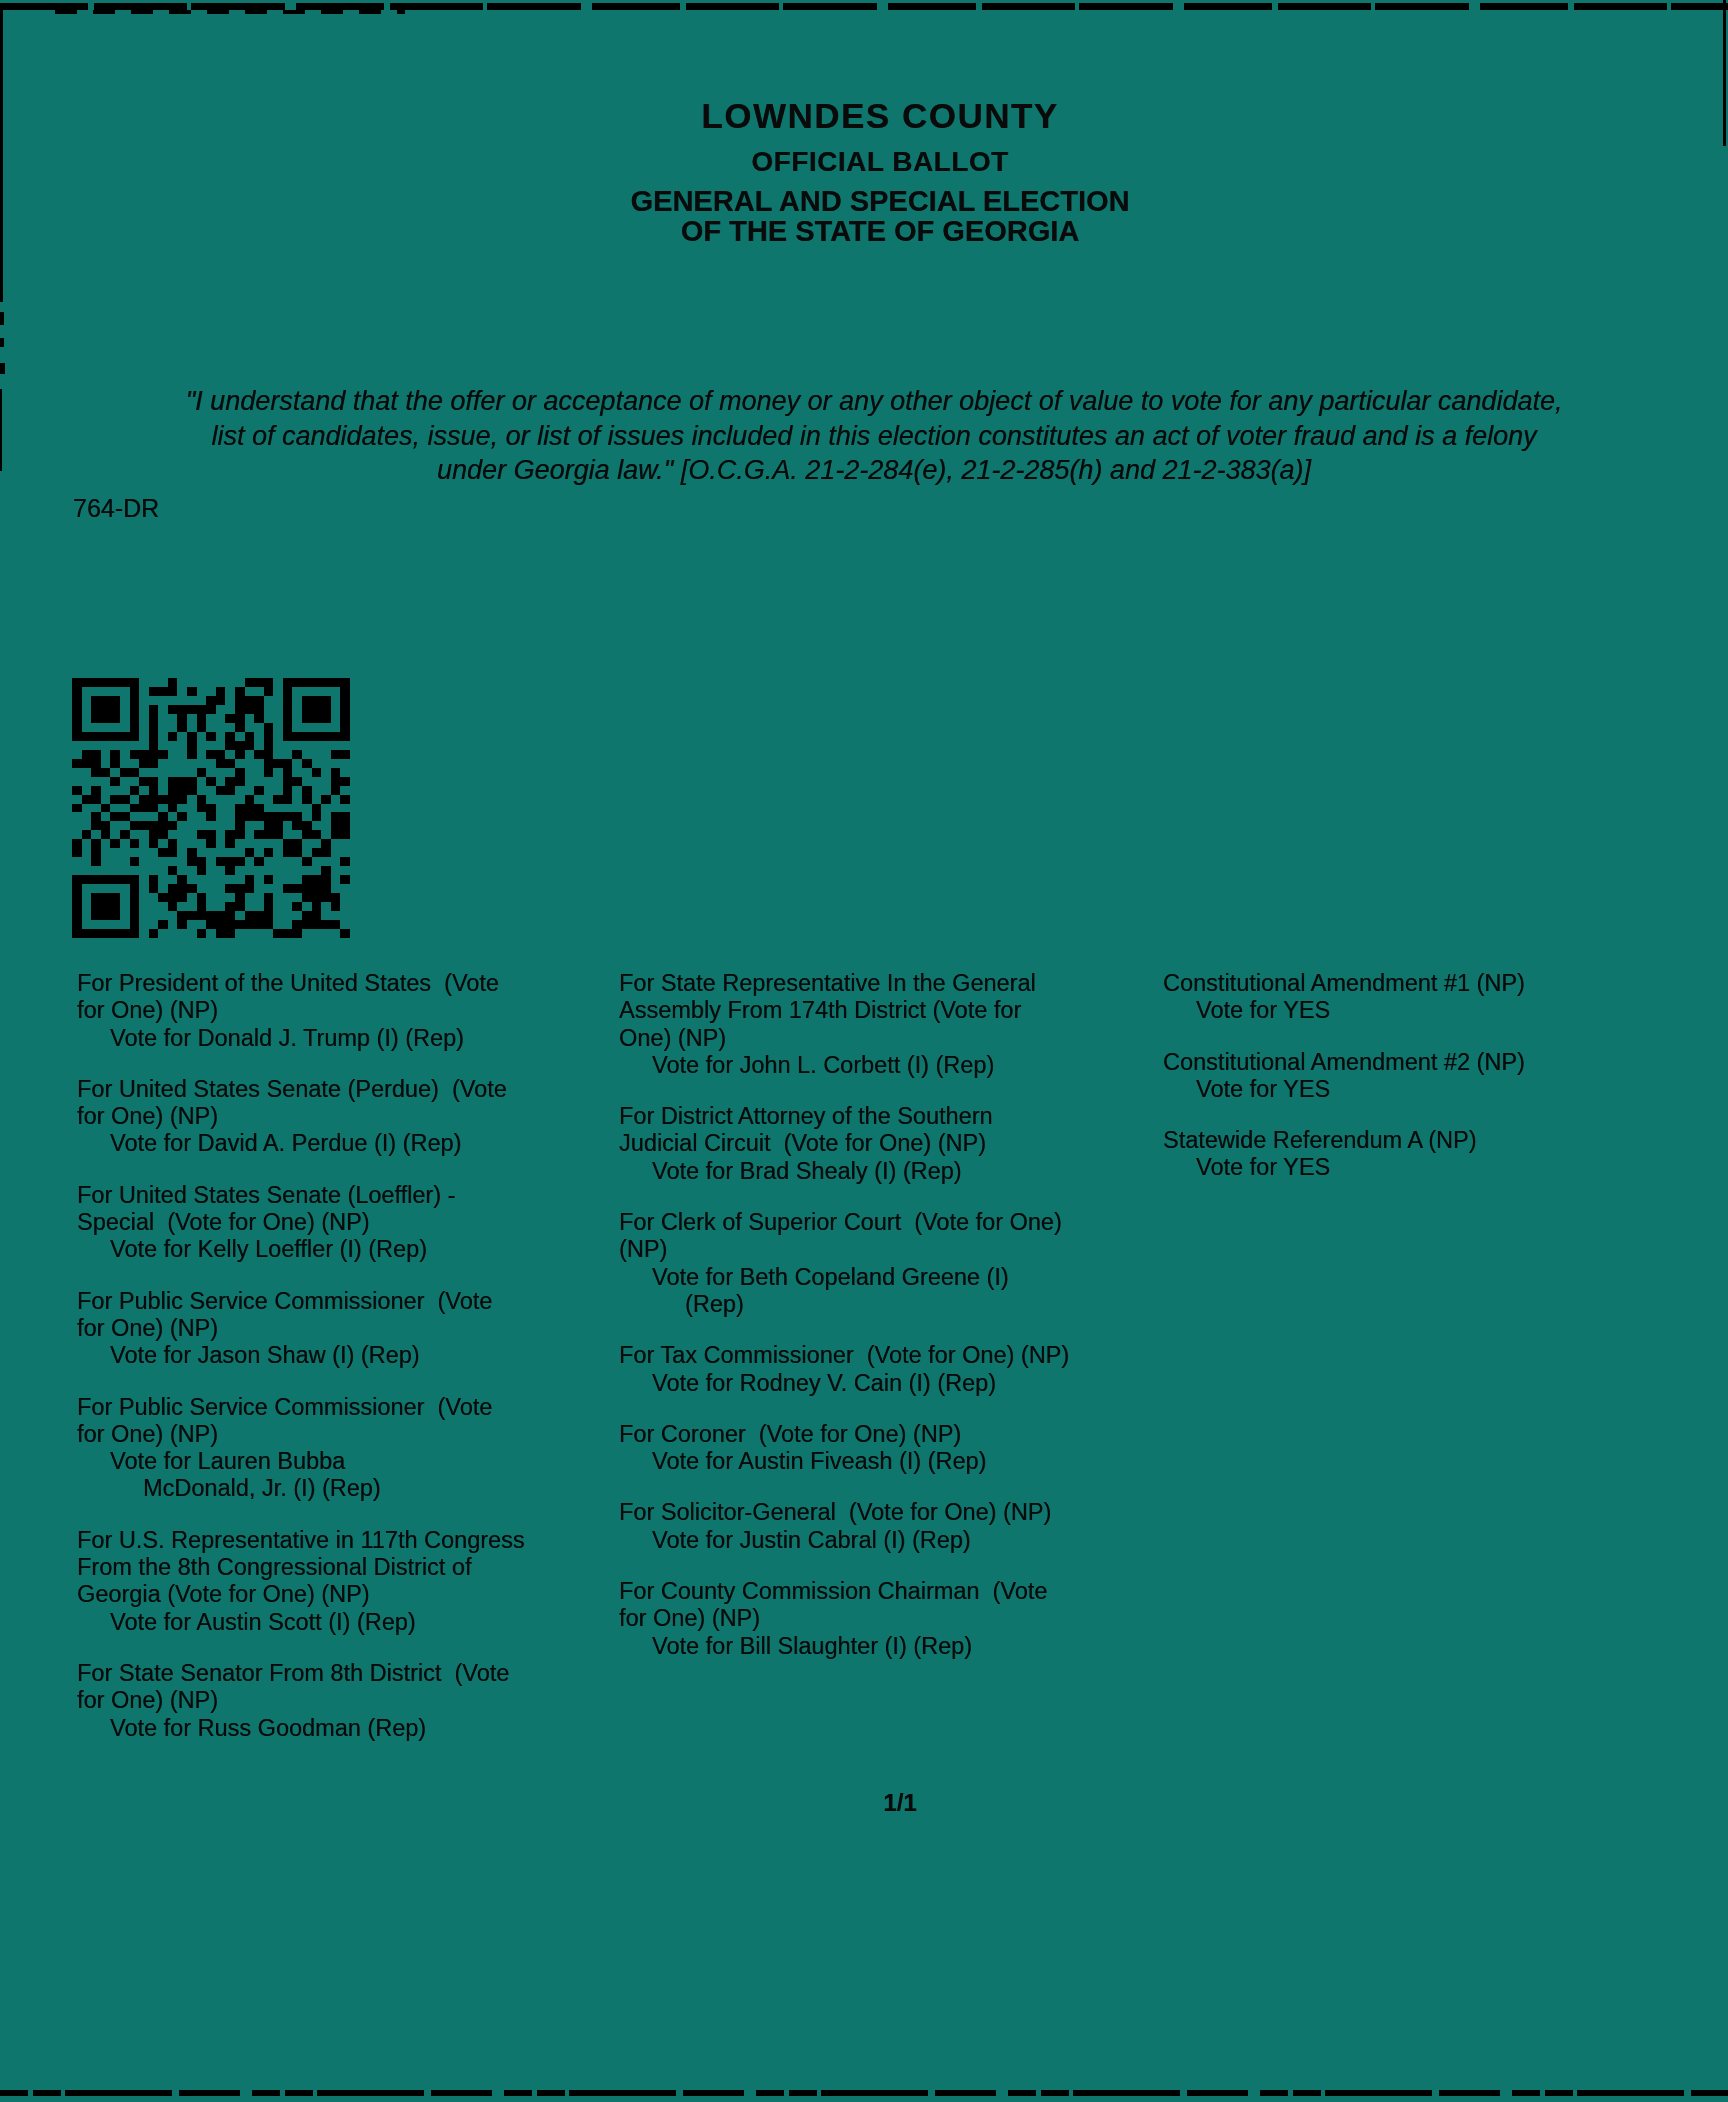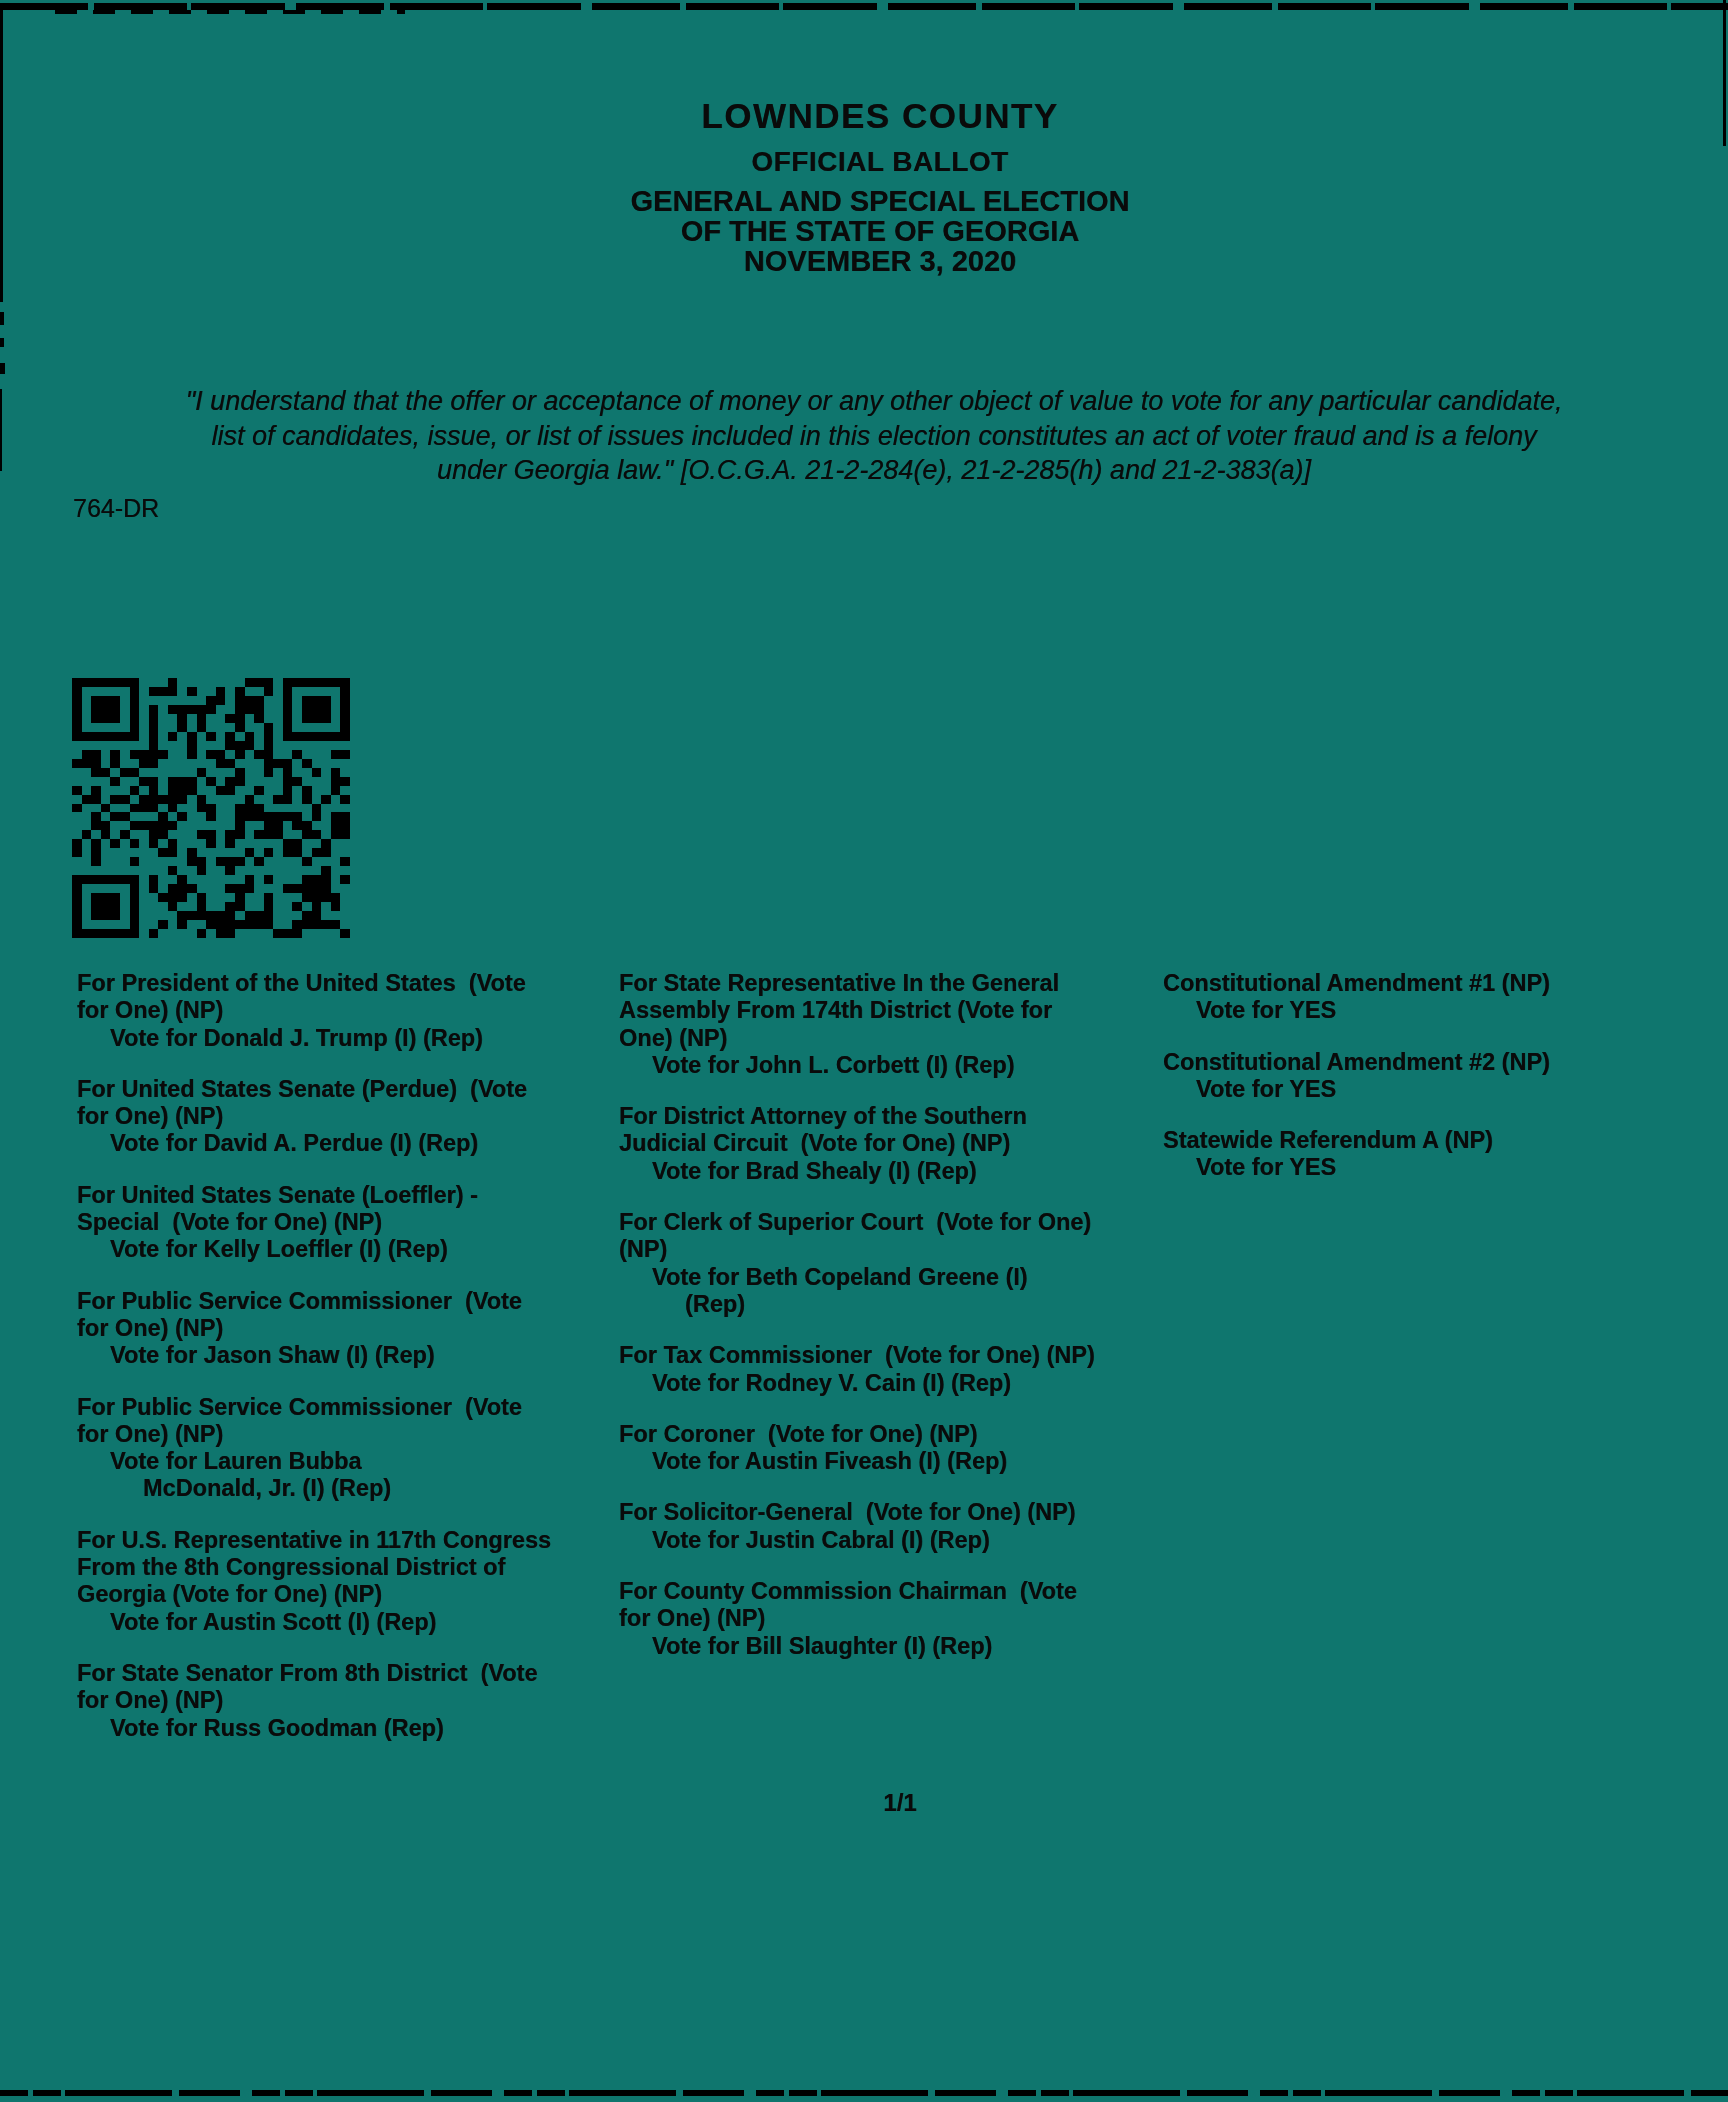--- a/index.html
+++ b/index.html
@@ -60,21 +60,21 @@
   .ballot-style{position:absolute;left:73px;top:494px;font-size:25px;}
 
   
   .qr{position:absolute;left:72px;top:678px;width:278px;height:260px;}
 
   
   .col{position:absolute;top:970px;width:560px;font-size:23.5px;line-height:27.3px;}
   .col-1{left:77px;}
   .col-2{left:619px;}
   .col-3{left:1163px;}
-  .contest{margin-bottom:24px;font-weight:bold;}
+  .contest{margin-bottom:24px;}
   .contest-title{white-space:pre-wrap;}
   .contest-selection{white-space:pre-wrap;padding-left:66px;text-indent:-33px;}
 
   .page-number{position:absolute;left:300px;top:1789px;width:1200px;text-align:center;font-size:24px;font-weight:bold;}
 </style>
 </head>
 <body>
 
 <div class="page">
 
@@ -86,21 +86,20 @@
   <div class="artifact left-dash-2"></div>
   <div class="artifact left-dash-3"></div>
   <div class="artifact left-edge-2"></div>
   <div class="artifact right-edge"></div>
 
   <div class="header scan-ink">
     <div class="h-county">LOWNDES COUNTY</div>
     <div class="h-official">OFFICIAL BALLOT</div>
     <div class="h-gen">GENERAL AND SPECIAL ELECTION</div>
     <div class="h-scope">OF THE STATE OF GEORGIA</div>
-    <div class="h-date">NOVEMBER 3, 2020</div>
   </div>
 
   <div class="notice scan-ink">"I understand that the offer or acceptance of money or any other object of value to vote for any particular candidate,
 list of candidates, issue, or list of issues included in this election constitutes an act of voter fraud and is a felony
 under Georgia law." [O.C.G.A. 21-2-284(e), 21-2-285(h) and 21-2-383(a)]</div>
 
   <div class="ballot-style scan-ink">764-DR</div>
 
   <div class="qr">
     <svg id="qr-svg" width="278" height="260" viewBox="0 0 29 29" preserveAspectRatio="none" shape-rendering="crispEdges">

